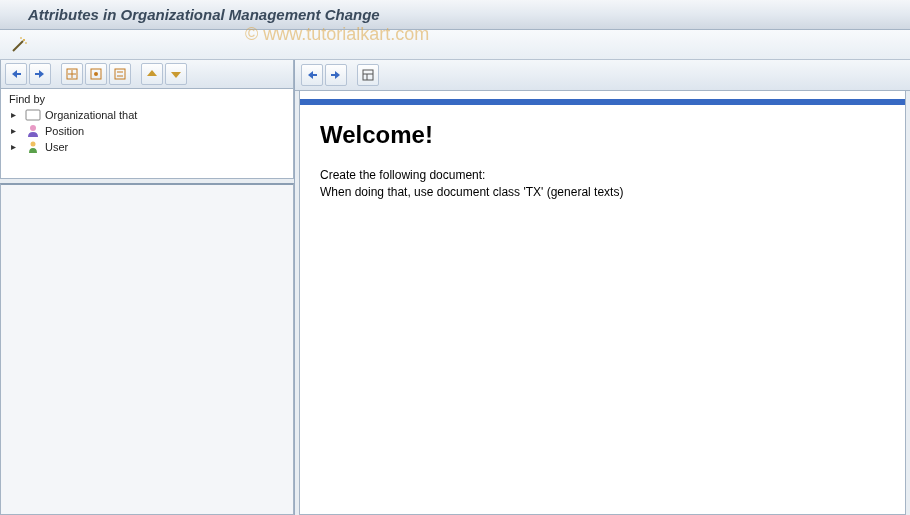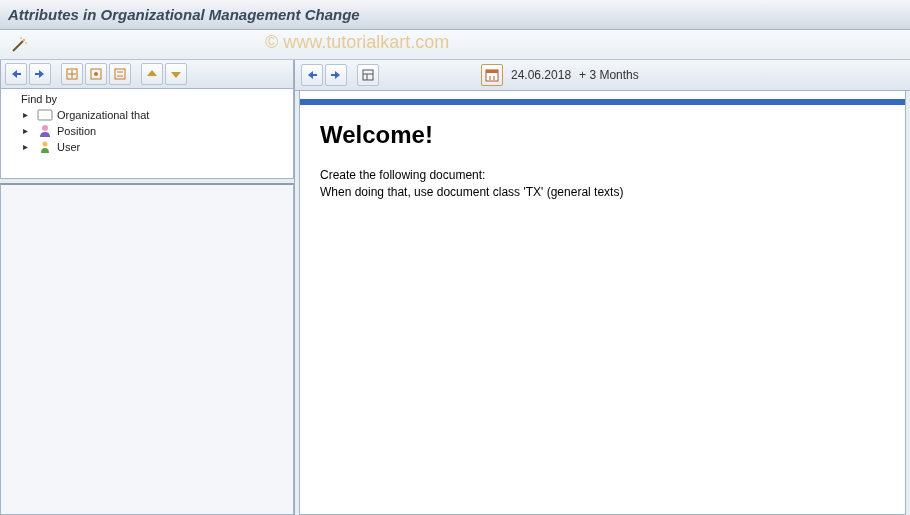--- a/index.html
+++ b/index.html
@@ -8,21 +8,21 @@
       font-size: 12px;
       background: #e8edf2;
       width: 910px;
       height: 515px;
       overflow: hidden;
       position: relative;
     }
     .title-bar {
       background: linear-gradient(to bottom, #f4f6f9 0%, #e3e9f0 50%, #d0d8e2 100%);
       border-bottom: 1px solid #a5b4c5;
-      padding: 6px 8px;
+      padding: 6px 28px;
       font-style: italic;
       font-weight: bold;
       font-size: 15px;
       color: #3a4a5c;
     }
     .app-toolbar {
       background: linear-gradient(to bottom, #f8fafc 0%, #e8eef4 100%);
       border-bottom: 1px solid #b8c4d2;
       padding: 4px 10px;
       height: 30px;
@@ -64,21 +64,21 @@
       justify-content: center;
       cursor: pointer;
     }
     .toolbar-sep {
       width: 6px;
     }
     .find-by {
       background: #fff;
       border: 1px solid #a5b4c5;
       border-top: none;
-      padding: 2px 20px;
+      padding: 2px 8px;
       font-size: 11px;
       color: #333;
       height: 90px;
     }
     .find-by-label {
       padding: 2px 0;
       color: #222;
     }
     .tree-item {
       display: flex;
@@ -158,28 +158,27 @@
       line-height: 1.45;
       margin-bottom: 14px;
     }
     .doc-name {
       font-weight: bold;
       font-size: 12px;
       color: #000;
     }
     .watermark {
       position: absolute;
-      top: 32px;
+      top: 24px;
       left: 245px;
       font-size: 18px;
       color: rgba(220,165,70,0.55);
       font-weight: normal;
       pointer-events: none;
       font-family: Arial, sans-serif;
-      margin-left: 20px;
     }
     svg { display: block; }
   </style>
 </head>
 <body>
 
 <div class="title-bar">
   <span>Attributes in Organizational Management Change</span>
 </div>
 
@@ -294,32 +293,20 @@
           </svg>
       </span>
       <span class="toolbar-sep"></span>
       <span class="toolbar-btn">
         <svg width="14" height="14" viewBox="0 0 14 14">
             <rect x="2" y="2" width="10" height="10" fill="none" stroke="#555"></rect>
             <line x1="2" y1="6" x2="12" y2="6" stroke="#555"></line>
             <line x1="6" y1="6" x2="6" y2="12" stroke="#555"></line>
           </svg>
       </span>
-      <div class="date-section">
-        <span class="toolbar-btn" style="border-color:#c79a55">
-          <svg width="14" height="14" viewBox="0 0 14 14">
-              <rect x="1" y="2" width="12" height="11" fill="#fff" stroke="#b5582a"></rect>
-              <rect x="1" y="2" width="12" height="3" fill="#c86a3a"></rect>
-              <line x1="5" y1="8" x2="5" y2="12" stroke="#b5582a"></line>
-              <line x1="9" y1="8" x2="9" y2="12" stroke="#b5582a"></line>
-            </svg>
-        </span>
-        <span class="date-text">24.06.2018</span>
-        <span class="date-text">+ 3 Months</span>
-      </div>
     </div>
 
     <div class="content-area">
       <div class="blue-bar"></div>
       <div class="welcome-heading">Welcome!</div>
       <div class="welcome-text">
         <div>Create the following document:</div>
         <div>When doing that, use document class 'TX' (general texts)</div>
       </div>
     </div>

